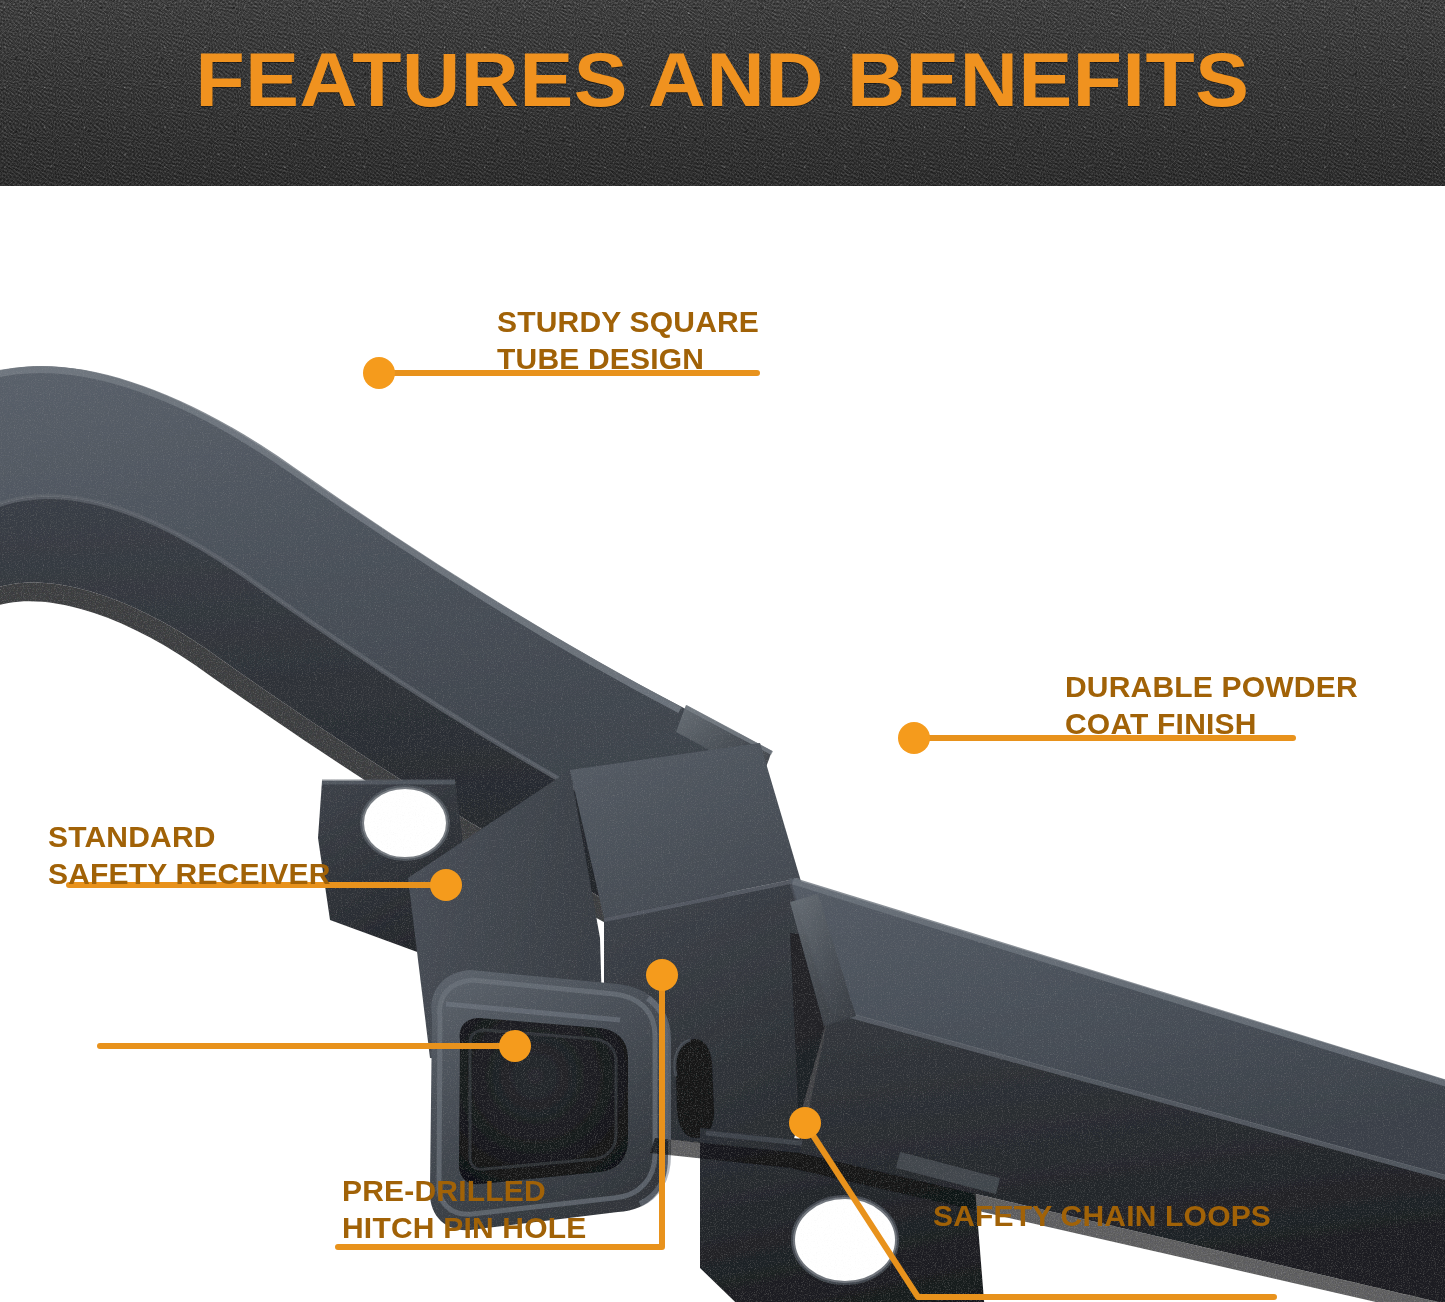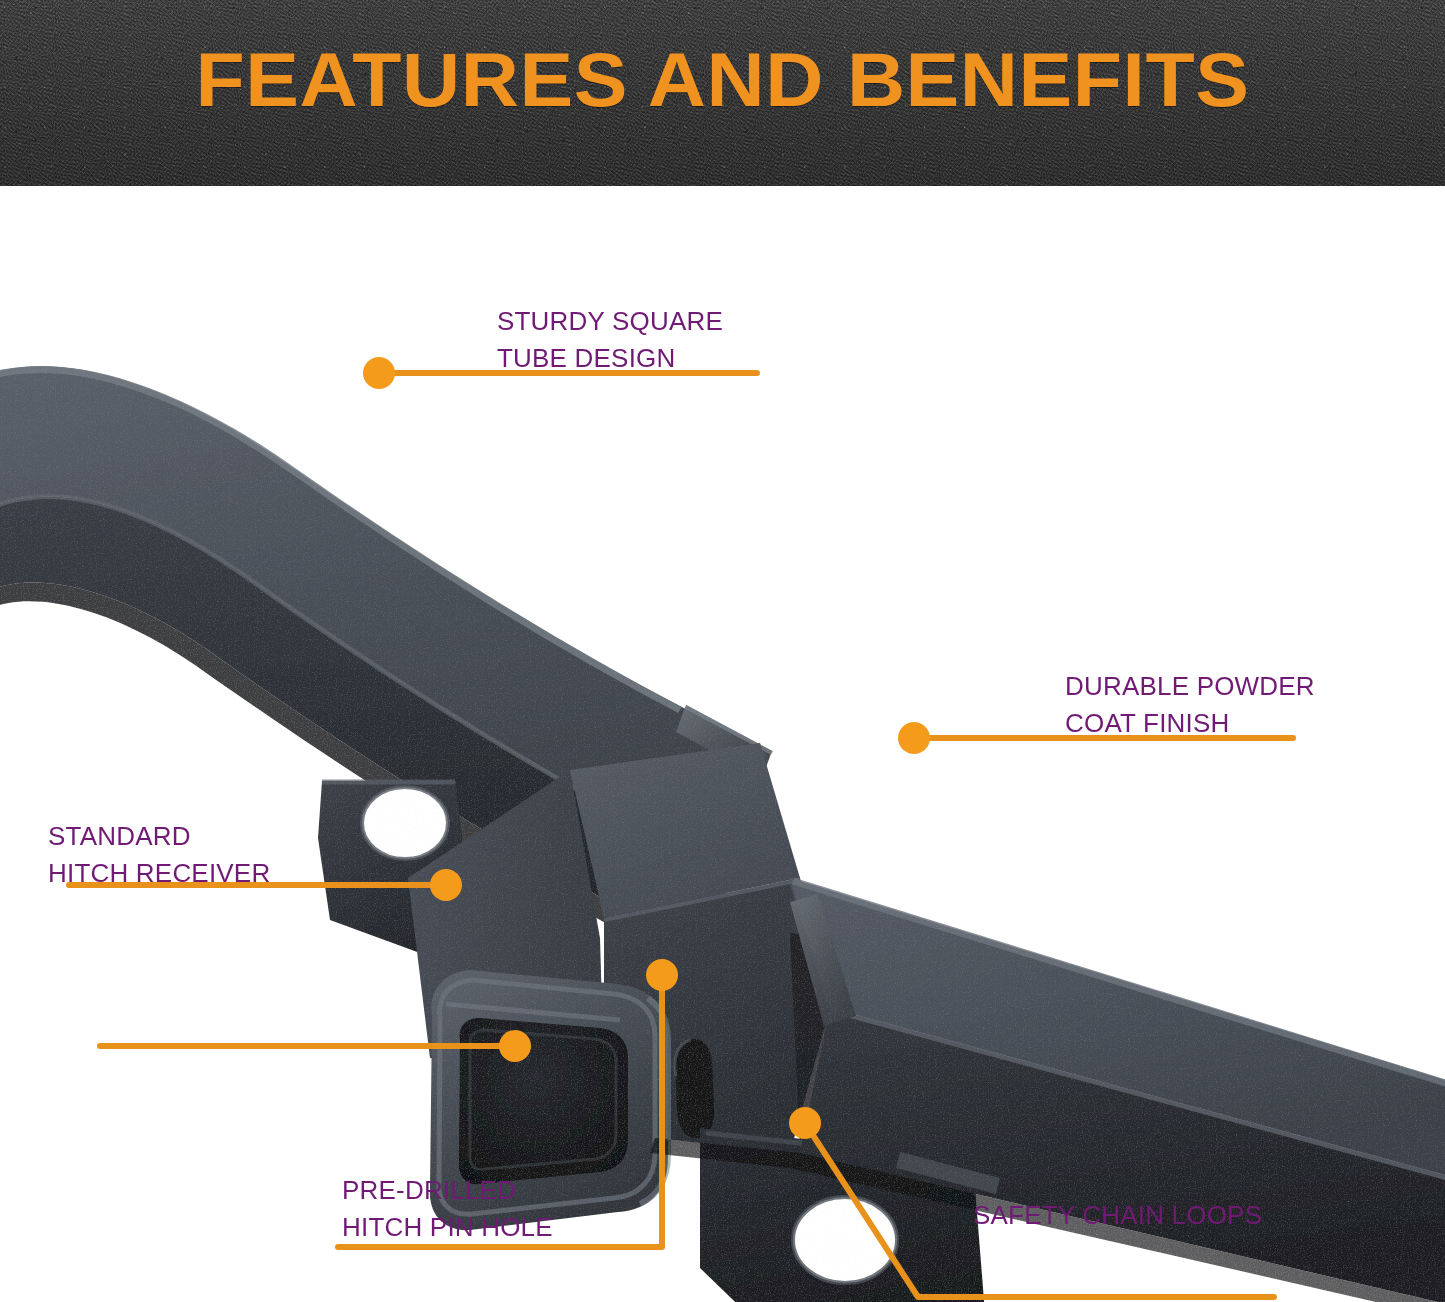--- a/index.html
+++ b/index.html
@@ -84,35 +84,35 @@
     top: 0;
     width: 1445px;
     height: 1302px;
     pointer-events: none;
   }
 
   
   .callout-text {
     position: absolute;
     font-family: "Liberation Sans", sans-serif;
-    font-weight: normal;
-    font-size: 26px;
+    font-weight: bold;
+    font-size: 30px;
     line-height: 37px;
-    color: #701a75;
+    color: #a16207;
     letter-spacing: 0.2px;
     white-space: pre-line;
     pointer-events: auto;
   }
 
   #lbl-sturdy      { left: 497px; top: 303px; }
   #lbl-powder      { left: 1032px; top: 668px; margin-left: 33px; }
   #lbl-receiver    { left: 48px;  top: 818px; }
   #lbl-collar      { left: 88px;  top: 1005px; }
   #lbl-pin         { left: 342px; top: 1172px; }
-  #lbl-chain       { left: 933px; top: 1197px; margin-left: 40px; }
+  #lbl-chain       { left: 933px; top: 1197px; }
 </style>
 </head>
 <body>
 
 <div id="page">
 
   <div id="header-banner">
     <div id="header-grain"></div>
     <div id="header-title">FEATURES AND BENEFITS</div>
   </div>
@@ -300,21 +300,21 @@
     </g>
   </svg>
 
   <div id="lbl-sturdy" class="callout-text">STURDY SQUARE
 TUBE DESIGN</div>
 
   <div id="lbl-powder" class="callout-text">DURABLE POWDER
 COAT FINISH</div>
 
   <div id="lbl-receiver" class="callout-text">STANDARD
-HITCH RECEIVER</div>
+SAFETY RECEIVER</div>
 
 
   <div id="lbl-pin" class="callout-text">PRE-DRILLED
 HITCH PIN HOLE</div>
 
   <div id="lbl-chain" class="callout-text">SAFETY CHAIN LOOPS</div>
 
 </div>
 
 </body></html>

